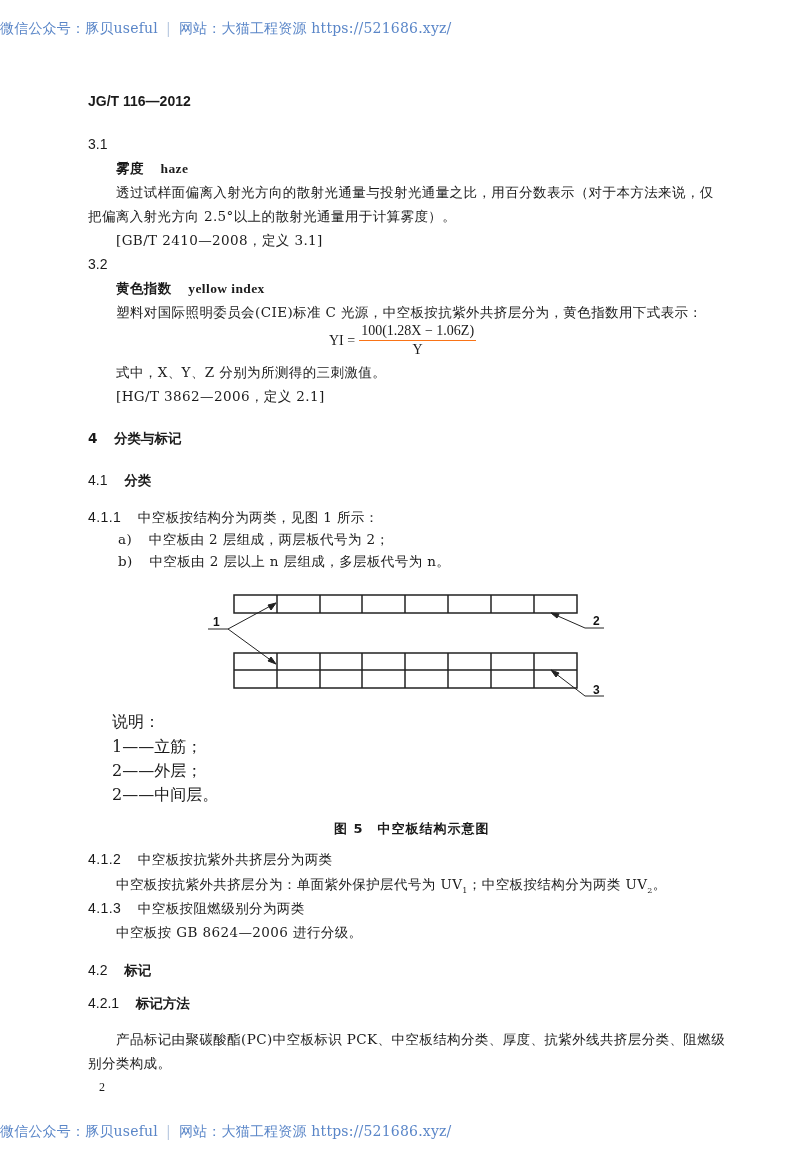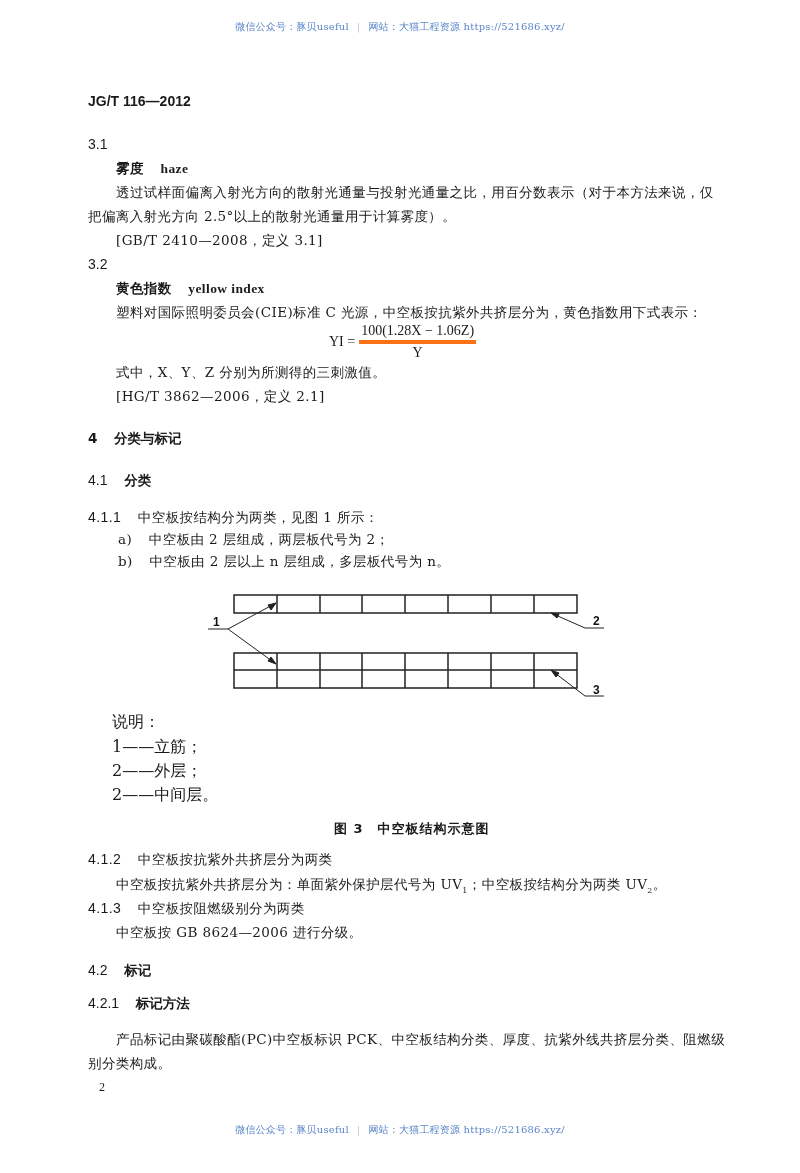--- a/index.html
+++ b/index.html
@@ -1,29 +1,29 @@
 <!DOCTYPE html>
 <html><head>
   <meta charset="utf-8">
   <style>
     html, body { margin: 0; padding: 0; background: #ffffff; }
     body { width: 800px; height: 1173px; position: relative; overflow: hidden;
       font-family: "DejaVu Serif", "Liberation Serif", serif; color: #1a1a1a; }
-    .wm { position: absolute; left: 0; width: 800px; text-align: center;
-      font-family: "DejaVu Serif", "Liberation Serif", serif; font-size: 10px; color: #5a86c8; letter-spacing: 0.2px; }
+    .wm { position: absolute; left: 0; width: 800px; text-align: left;
+      font-family: "DejaVu Serif", "Liberation Serif", serif; font-size: 14px; color: #5a86c8; letter-spacing: 0.2px; }
     .wm .sep { color: #b8c8e0; margin: 0 8px; }
     .abs { position: absolute; white-space: nowrap; }
     .std-no { font-family: "Liberation Sans", "DejaVu Sans", sans-serif; font-weight: bold; font-size: 14px; }
     .num { font-family: "Liberation Sans", "DejaVu Sans", sans-serif; font-size: 14px; }
     .body { font-size: 13.5px; letter-spacing: 0.4px; }
     .bold { font-weight: bold; }
     .head { font-family: "DejaVu Sans", "Liberation Sans", sans-serif; font-weight: bold; font-size: 13.5px; }
     .formula { font-family: "Liberation Serif", "DejaVu Serif", serif; font-size: 14px; display: flex; align-items: center; }
     .frac { display: inline-flex; flex-direction: column; align-items: center; margin-left: 4px; }
-    .frac .numr { border-bottom: 4px solid #f97316; padding: 0 2px 1px; }
+    .frac .numr { border-bottom: 1px solid #f97316; padding: 0 2px 1px; }
     .frac .den { padding-top: 1px; }
     .legend { font-size: 16px; }
     .caption { font-family: "DejaVu Sans", "Liberation Sans", sans-serif; font-weight: bold; font-size: 13px; letter-spacing: 1px; }
     svg text { font-family: "Liberation Sans", "DejaVu Sans", sans-serif; font-weight: bold; font-size: 12px; fill: #111; }
     .pgnum { font-family: "Liberation Serif", serif; font-size: 12px; }
   </style>
 </head>
 <body>
 
 <div class="wm" style="top:20px;">
@@ -118,21 +118,21 @@
   </g>
   <text x="213" y="626">1</text>
   <text x="593" y="625">2</text>
   <text x="593" y="694">3</text>
 </svg>
 
 <div class="abs legend" style="left:112px; top:712px;">说明：</div>
 <div class="abs legend" style="left:112px; top:737px;">1——立筋；</div>
 <div class="abs legend" style="left:112px; top:761px;">2——外层；</div>
 <div class="abs legend" style="left:112px; top:785px;">2——中间层。</div>
-<div class="abs caption" style="left:334px; top:820px;">图 3　中空板结构示意图</div>
+<div class="abs caption" style="left:334px; top:820px;">图 5　中空板结构示意图</div>
 
 <div class="abs body" style="left:88px; top:851px;">
   <span class="num">4.1.2</span>
   <span style="margin-left:12px;">中空板按抗紫外共挤层分为两类</span>
 </div>
 <div class="abs body" style="left:116px; top:876px;">
   <span>中空板按抗紫外共挤层分为：单面紫外保护层代号为 UV</span><sub style="font-size:8px;">1</sub><span>；中空板按结构分为两类 UV</span><sub style="font-size:8px;">2</sub><span>。</span>
 </div>
 
 <div class="abs body" style="left:88px; top:900px;">

